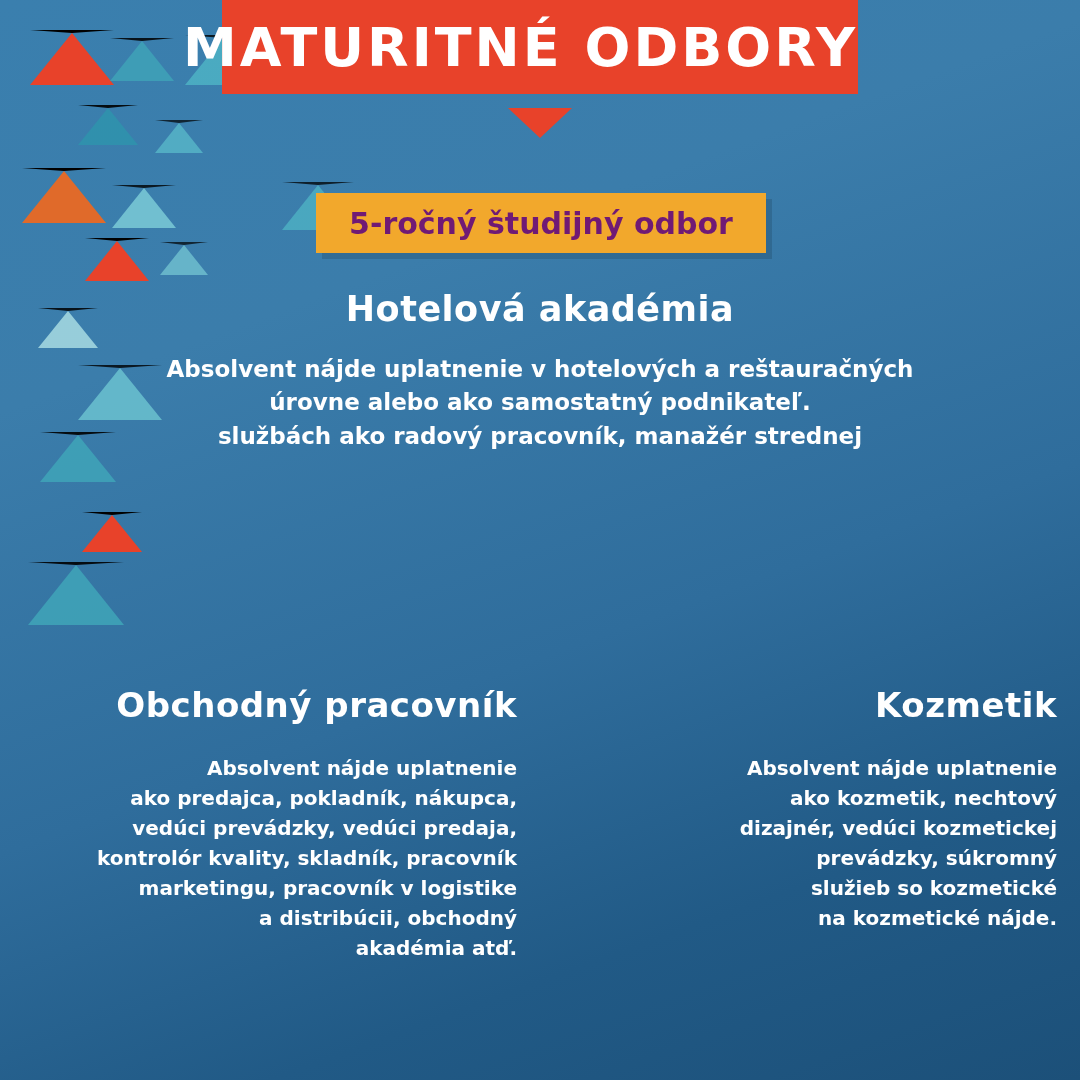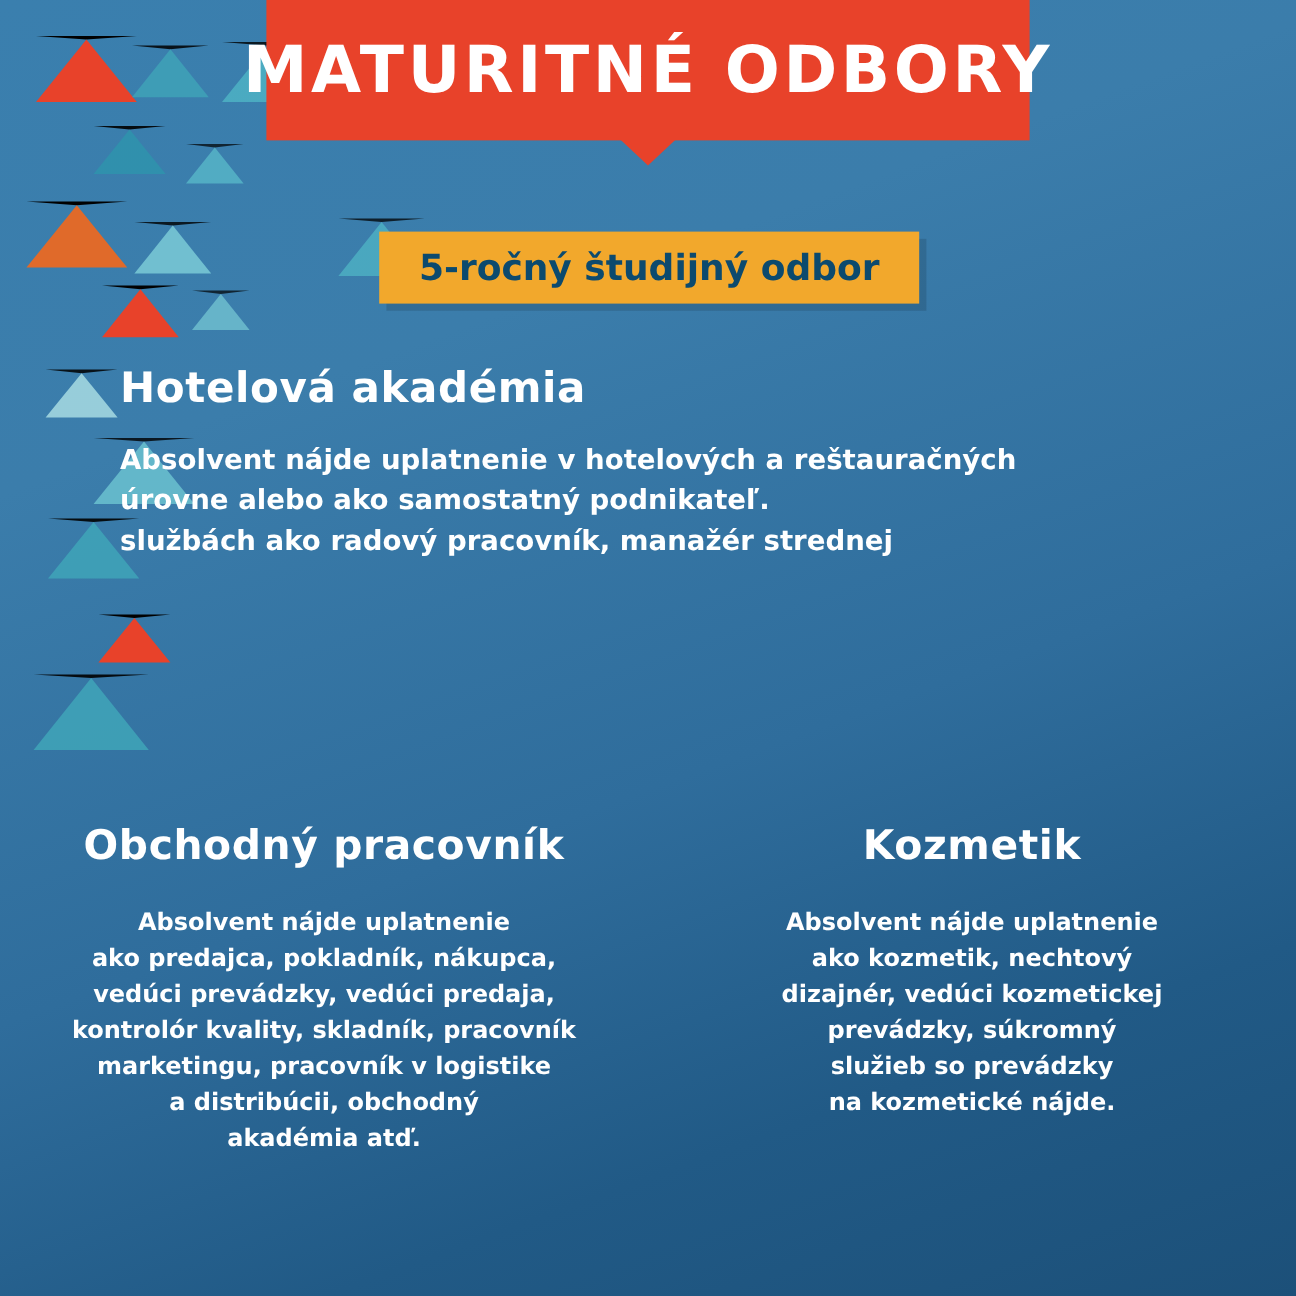--- a/index.html
+++ b/index.html
@@ -30,25 +30,25 @@
     border-left-color: transparent;
     border-right-color: transparent;
   }
 
   
   .banner {
     position: absolute;
     left: 222px;
     top: 0;
     width: 636px;
-    height: 117px;
+    height: 94px;
     background: #e8422a;
     display: flex;
     align-items: center;
-    justify-content: center;
+    justify-content: flex-end;
   }
   .banner-title {
     color: #ffffff;
     font-size: 54px;
     font-weight: bold;
     letter-spacing: 3px;
     text-transform: uppercase;
     font-family: "DejaVu Sans", sans-serif;
     white-space: nowrap;
   }
@@ -61,21 +61,21 @@
     height: 0;
     border-left: 32px solid transparent;
     border-right: 32px solid transparent;
     border-top: 30px solid #e8422a;
   }
 
   
   .chip {
     position: absolute;
     background: #f2a82c;
-    color: #0c4a6e;
+    color: #701a75;
     font-size: 30px;
     font-weight: bold;
     display: flex;
     align-items: center;
     justify-content: center;
     box-shadow: 6px 6px 0 rgba(0,0,0,0.13);
   }
   .chip-1 {
     left: 316px;
     top: 193px;
@@ -86,23 +86,23 @@
     left: 302px;
     top: 545px;
     width: 478px;
     height: 62px;
   }
 
   
   .program-single {
     position: absolute;
     left: 100px;
-    top: 304px;
+    top: 289px;
     width: 880px;
-    text-align: left;
+    text-align: center;
   }
   .program-title {
     color: #ffffff;
     font-size: 35px;
     font-weight: bold;
     margin: 0 0 24px 0;
     letter-spacing: 0.5px;
   }
   .program-desc {
     color: #ffffff;
@@ -114,22 +114,22 @@
 
   .columns {
     position: absolute;
     left: 0;
     top: 685px;
     width: 1080px;
     display: flex;
   }
   .col {
     width: 50%;
-    text-align: center;
-    padding: 0 6px;
+    text-align: right;
+    padding: 0 23px;
     box-sizing: border-box;
   }
   .col .program-title {
     font-size: 34px;
     margin-bottom: 28px;
   }
   .col .program-desc {
     font-size: 20px;
     line-height: 1.5;
   }
@@ -193,19 +193,19 @@
       </p>
     </div>
 
     <div class="col">
       <h2 class="program-title">Kozmetik</h2>
       <p class="program-desc">
         <span class="nowrap-line">Absolvent nájde uplatnenie</span>
         <span class="nowrap-line">ako kozmetik, nechtový</span>
         <span class="nowrap-line">dizajnér, vedúci kozmetickej</span>
         <span class="nowrap-line">prevádzky, súkromný</span>
-        <span class="nowrap-line">služieb so prevádzky</span>
+        <span class="nowrap-line">služieb so kozmetické</span>
         <span class="nowrap-line">na kozmetické nájde.</span>
       </p>
     </div>
 
   </div>
 </div>
 
 </body></html>

